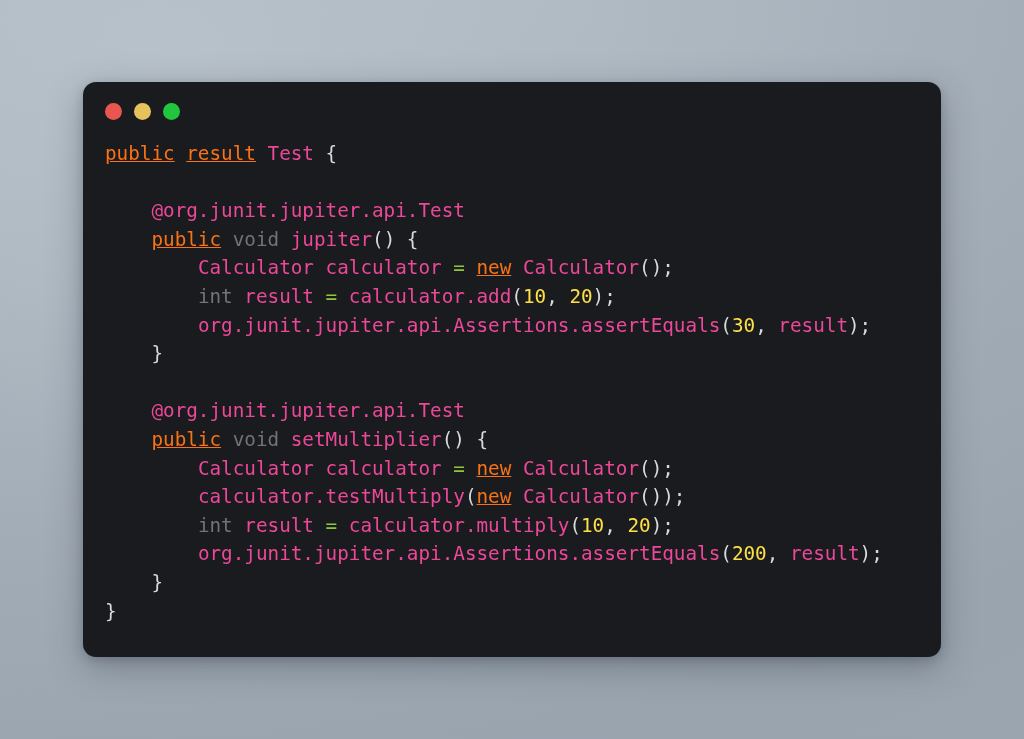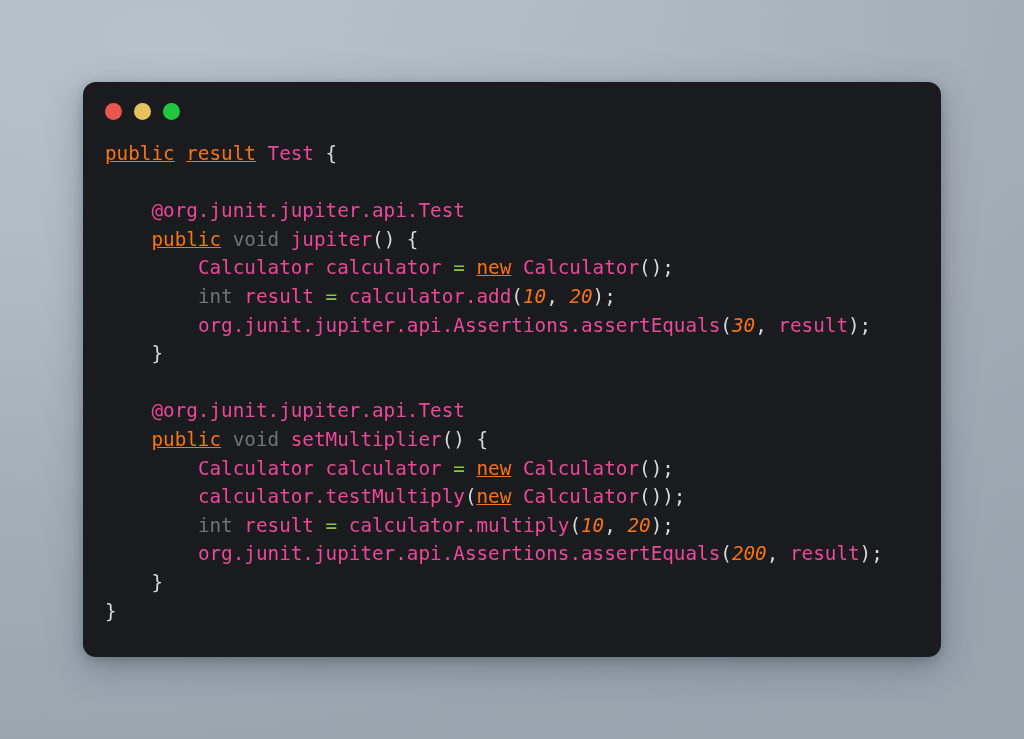--- a/index.html
+++ b/index.html
@@ -90,21 +90,21 @@
     color: #d7dadd;
     white-space: pre;
     letter-spacing: 0px;
     -webkit-font-smoothing: antialiased;
   }
 
   
   .tok-keyword { color: #f97316; text-decoration: underline; }  
   .tok-type    { color: #737373; }  
   .tok-ident   { color: #ec4899; }  
-  .tok-number  { color: #f97316; font-style: italic; }  
+  .tok-number  { color: #fde047; }  
   .tok-op      { color: #8fc63d; }  
   .tok-punct   { color: #d7dadd; }  
 </style>
 </head>
 <body>
 
 <div id="stage">
 
   <div id="code-window">
 

